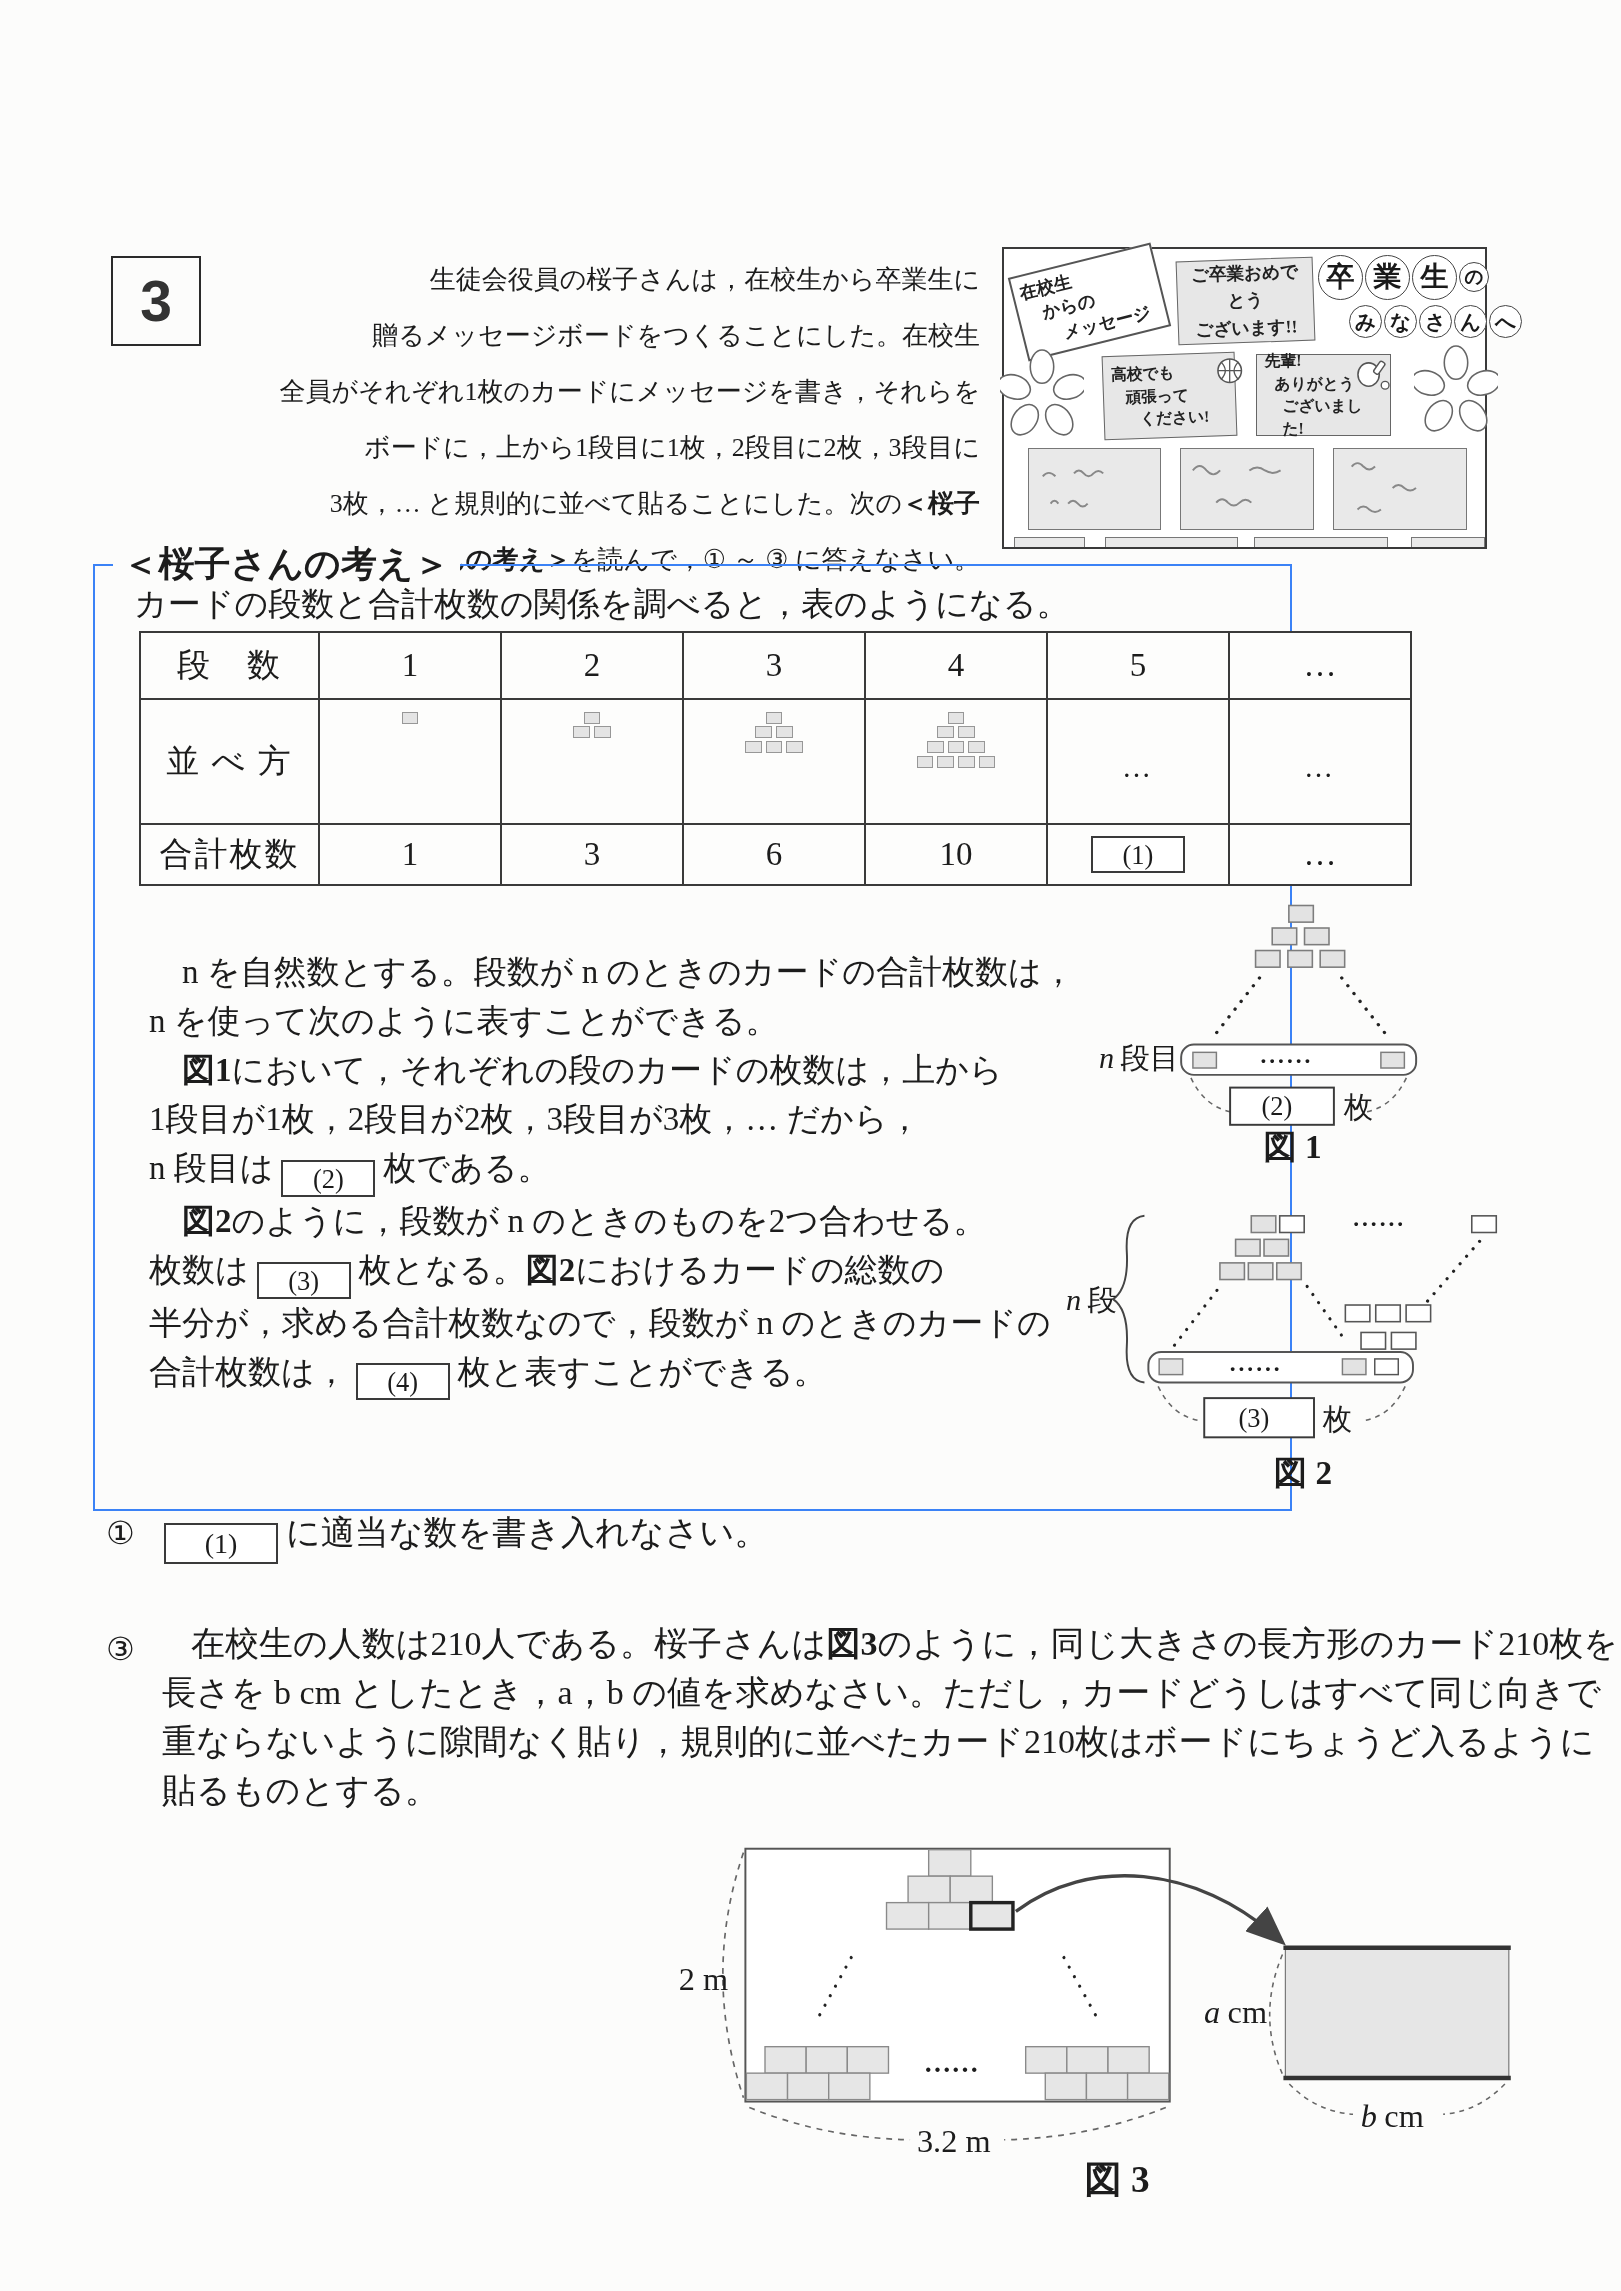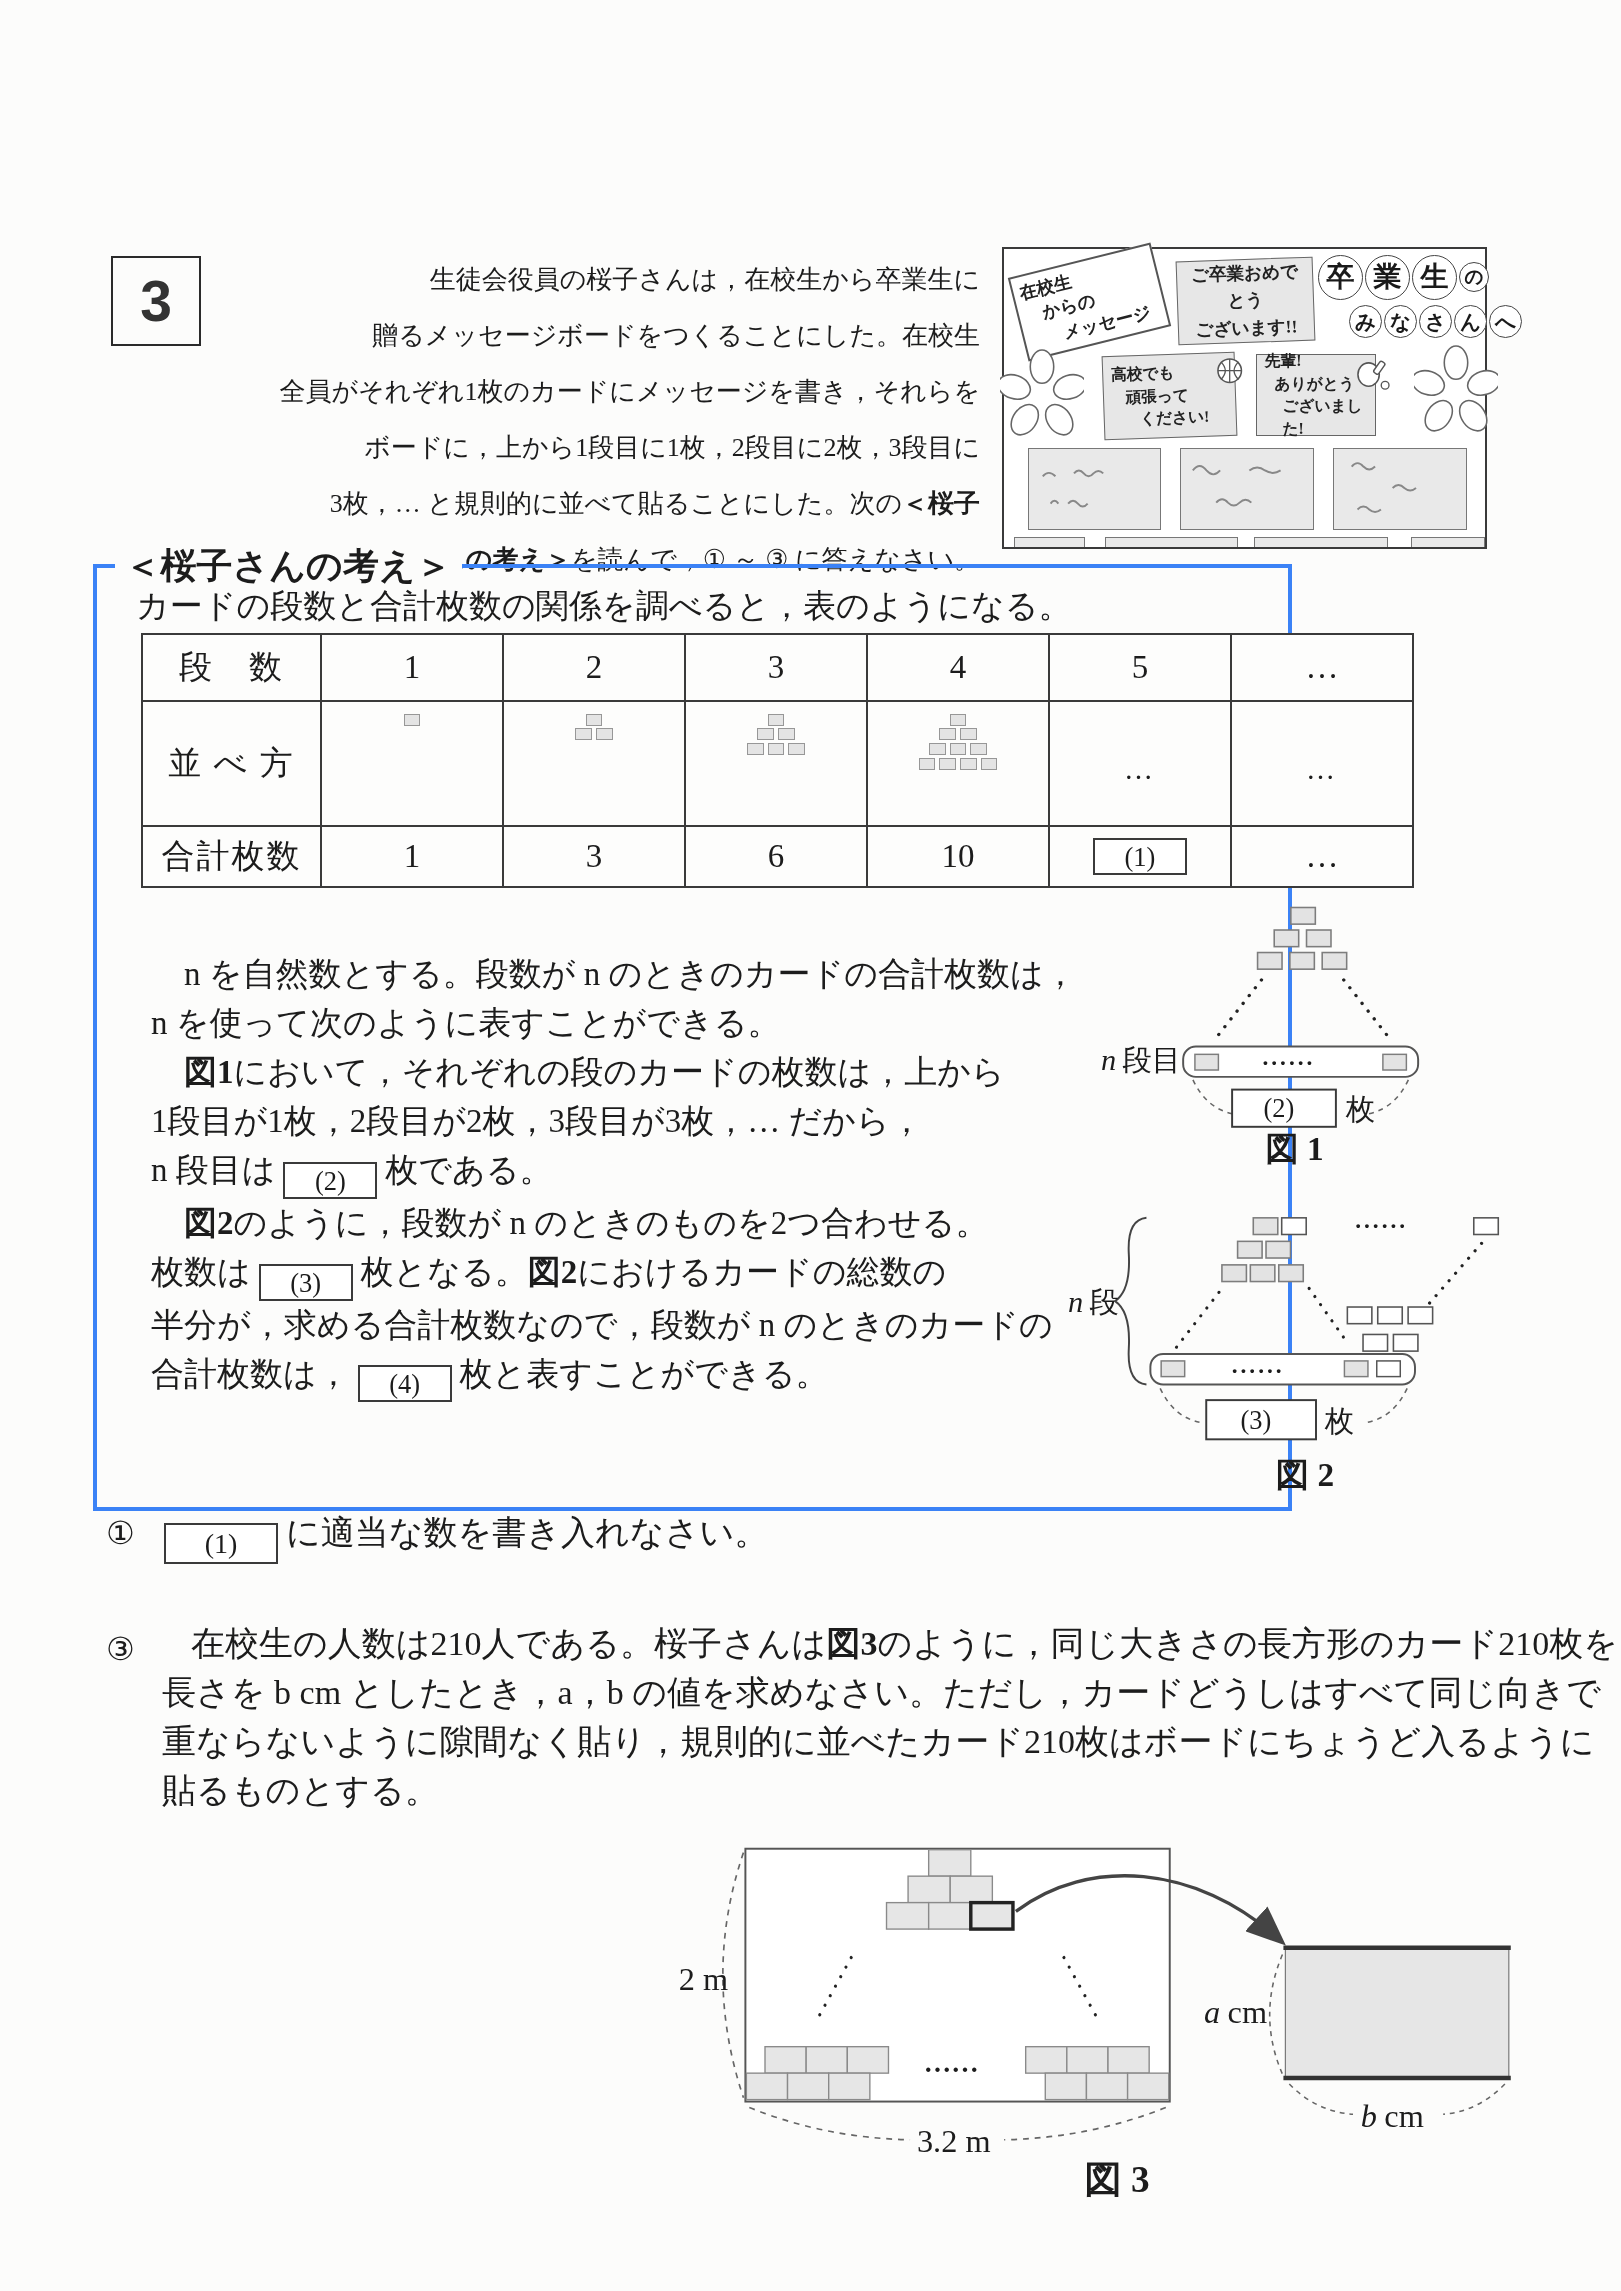--- a/index.html
+++ b/index.html
@@ -33,42 +33,42 @@
   .ribbon div:nth-child(3){ padding-left:33px; }
   .mini-card {
     position:absolute; background:#e7e7e7; border:1.5px solid #666; color:#222;
     display:flex; flex-direction:column; justify-content:center; padding:3.9px 7.8px;
   }
   .congrats { left:173px; top:9.8px; width:137px; height:84px; font-size:17.6px;
     font-weight:600; text-align:center; line-height:27.4px; transform:rotate(-2deg); }
   .hs { left:99px; top:105px; width:133px; height:84px; font-size:15.7px;
     font-weight:600; line-height:22.5px; transform:rotate(-2deg); }
   .hs div:nth-child(2){ padding-left:13.7px; } .hs div:nth-child(3){ padding-left:27.4px; }
-  .sp { left:252px; top:105px; width:120px; height:82px; font-size:15.7px;
+  .sp { left:252px; top:105px; width:135px; height:82px; font-size:15.7px;
     font-weight:600; line-height:22.5px; }
   .sp div:nth-child(2){ padding-left:9.8px; } .sp div:nth-child(3){ padding-left:17.6px; }
   .grad-row { position:absolute; display:flex; gap:2px; align-items:center; }
   .grad-row.r1 { left:314px; top:5.9px; }
   .grad-row.r2 { left:345px; top:56px; }
   .cchar {
     border:1.5px solid #444; border-radius:50%; background:#fff; color:#1a1a1a;
     display:flex; align-items:center; justify-content:center; font-weight:bold;
   }
   .r1 .cchar { width:45px; height:45px; font-size:28px; }
   .r1 .cchar.small { width:30px; height:30px; font-size:18.6px; }
   .r2 .cchar { width:33px; height:33px; font-size:20.6px; }
   .msg-card { position:absolute; top:199px; width:133px; height:82px;
     background:#e9e9e9; border:1.5px solid #777; }
   .strip { position:absolute; top:288px; height:9.8px; background:#e9e9e9;
     border:1.5px solid #777; border-bottom:none; }
   .icon-abs { position:absolute; }
   
   .tbox {
     position:absolute; left:93px; top:564px; width:1199px; height:947px;
-    border:4px solid #3b82f6;
+    border:2px solid #3b82f6;
   }
   .tbox-title {
     position:absolute; left:17.6px; top:-26.5px; background:#fcfcfb; padding:0 9.8px;
     font-size:36px; font-weight:bold; white-space:nowrap;
   }
   .tbox-lead { position:absolute; left:39px; top:15.7px; font-size:33px; white-space:nowrap; }
   .ptable {
     position:absolute; left:44px; top:65px; border:2.5px solid #3a3a3a;
     display:grid; grid-template-columns:177px repeat(6,182px);
     grid-template-rows:65px 125px 61px; background:#fdfdfc;

